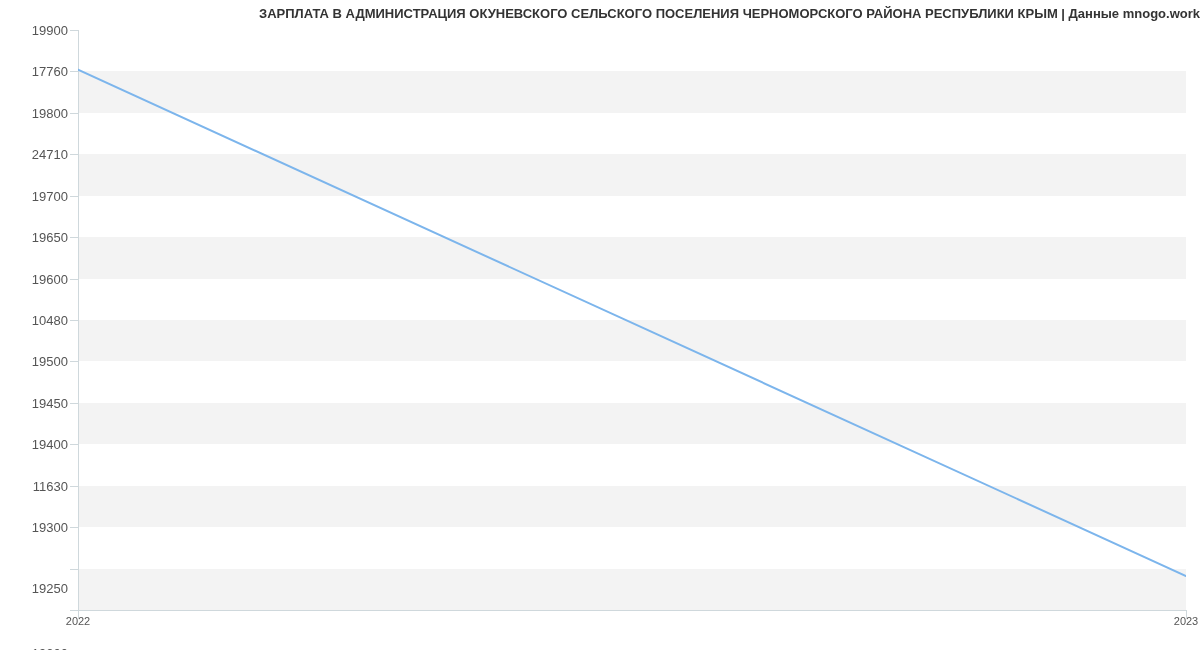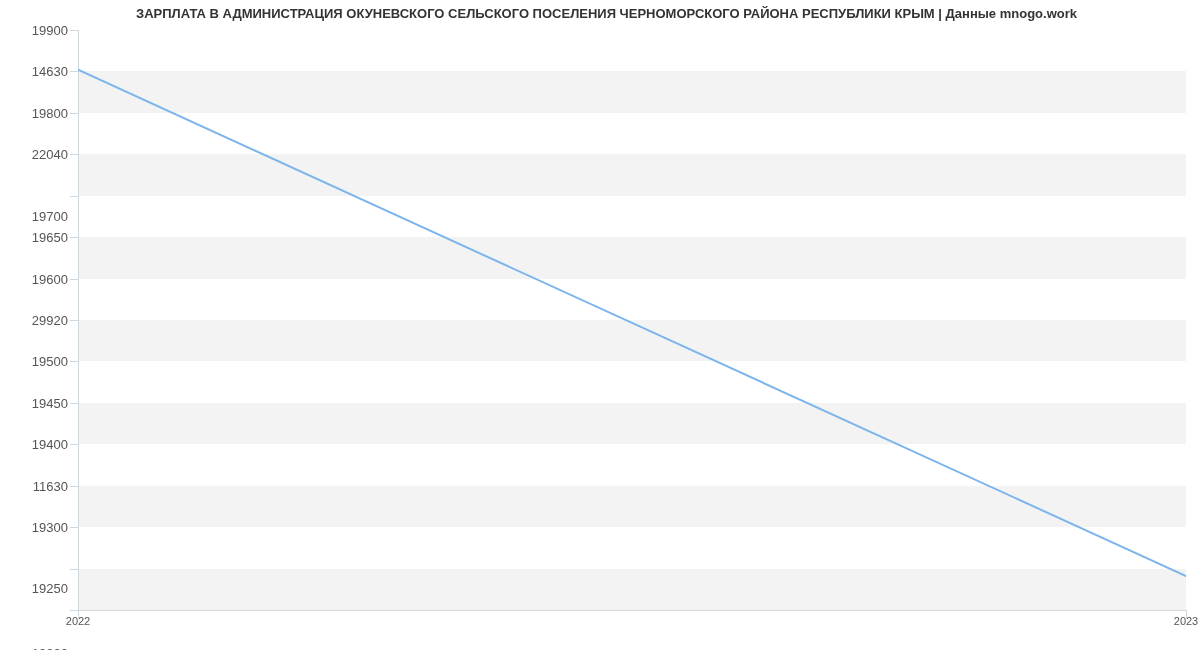--- a/index.html
+++ b/index.html
@@ -14,21 +14,21 @@
   .chart-wrap {
     position: relative;
     width: 1200px;
     height: 650px;
   }
   .title {
     position: absolute;
     top: 6px;
     left: 0;
     right: 0;
-    text-align: center;
+    text-align: right;
     font-size: 13px;
     font-weight: 700;
     color: #333333;
     padding-left: 13px;
   }
   .plot {
     position: absolute;
     left: 78px;
     top: 30px;
     width: 1108px;
@@ -120,26 +120,26 @@
     </div>
 
   <div id="ylabels">
       <div class="y-label" style="top: 610px; margin-top: 43px;">19200</div>
       <div class="y-label" style="top: 552px; margin-top: 36px;">19250</div>
       <div class="y-label" style="top: 527.143px;">19300</div>
       <div class="y-label" style="top: 485.714px;">11630</div>
       <div class="y-label" style="top: 444.286px;">19400</div>
       <div class="y-label" style="top: 402.857px;">19450</div>
       <div class="y-label" style="top: 361.429px;">19500</div>
-      <div class="y-label" style="top: 320px;">29920</div>
+      <div class="y-label" style="top: 320px;">10480</div>
       <div class="y-label" style="top: 278.571px;">19600</div>
       <div class="y-label" style="top: 237.143px;">19650</div>
-      <div class="y-label" style="top: 195.714px; margin-top: 20px;">19700</div>
-      <div class="y-label" style="top: 154.286px;">22040</div>
+      <div class="y-label" style="top: 195.714px;">19700</div>
+      <div class="y-label" style="top: 154.286px;">24710</div>
       <div class="y-label" style="top: 112.857px;">19800</div>
-      <div class="y-label" style="top: 71.4286px;">14630</div>
+      <div class="y-label" style="top: 71.4286px;">17760</div>
       <div class="y-label" style="top: 30px;">19900</div>
     </div>
   <div id="xlabels">
       <div class="x-label" style="left: 78px;">2022</div>
       <div class="x-label" style="left: 1186px;">2023</div>
     </div>
 </div>
 
 </body></html>

